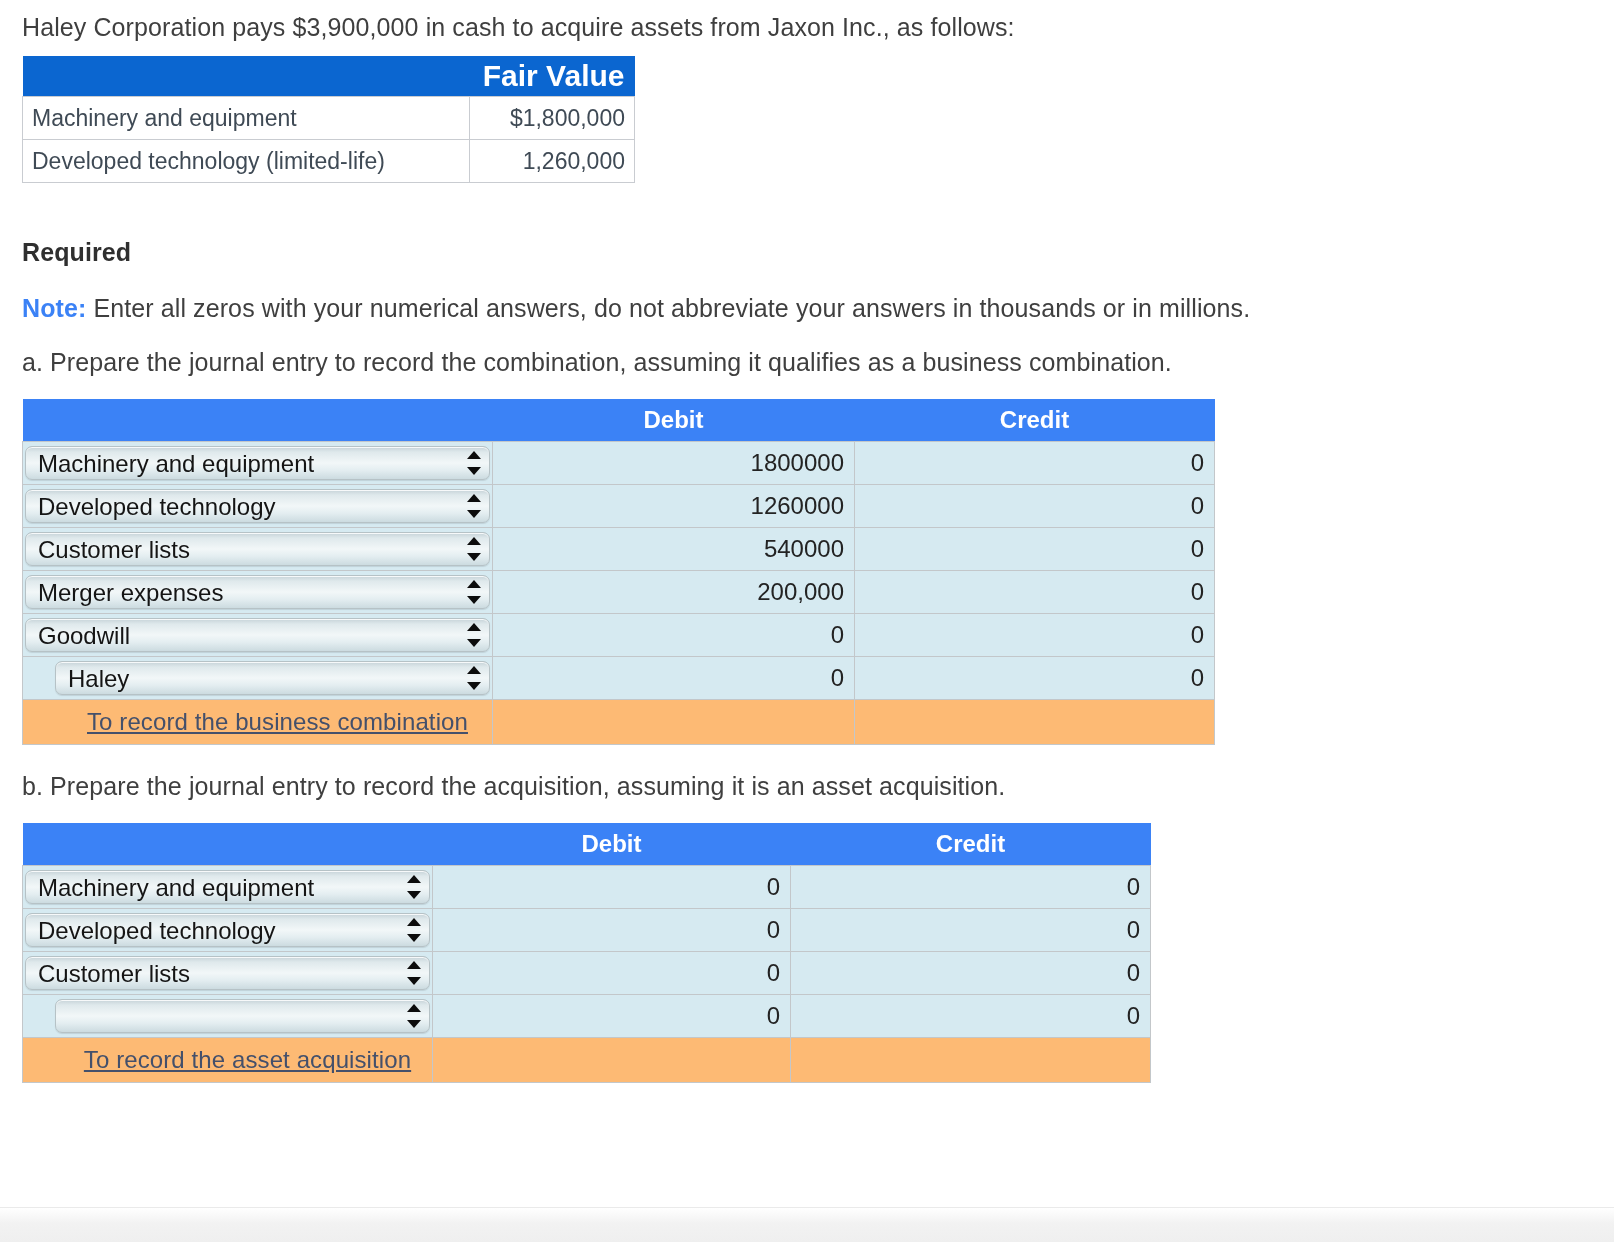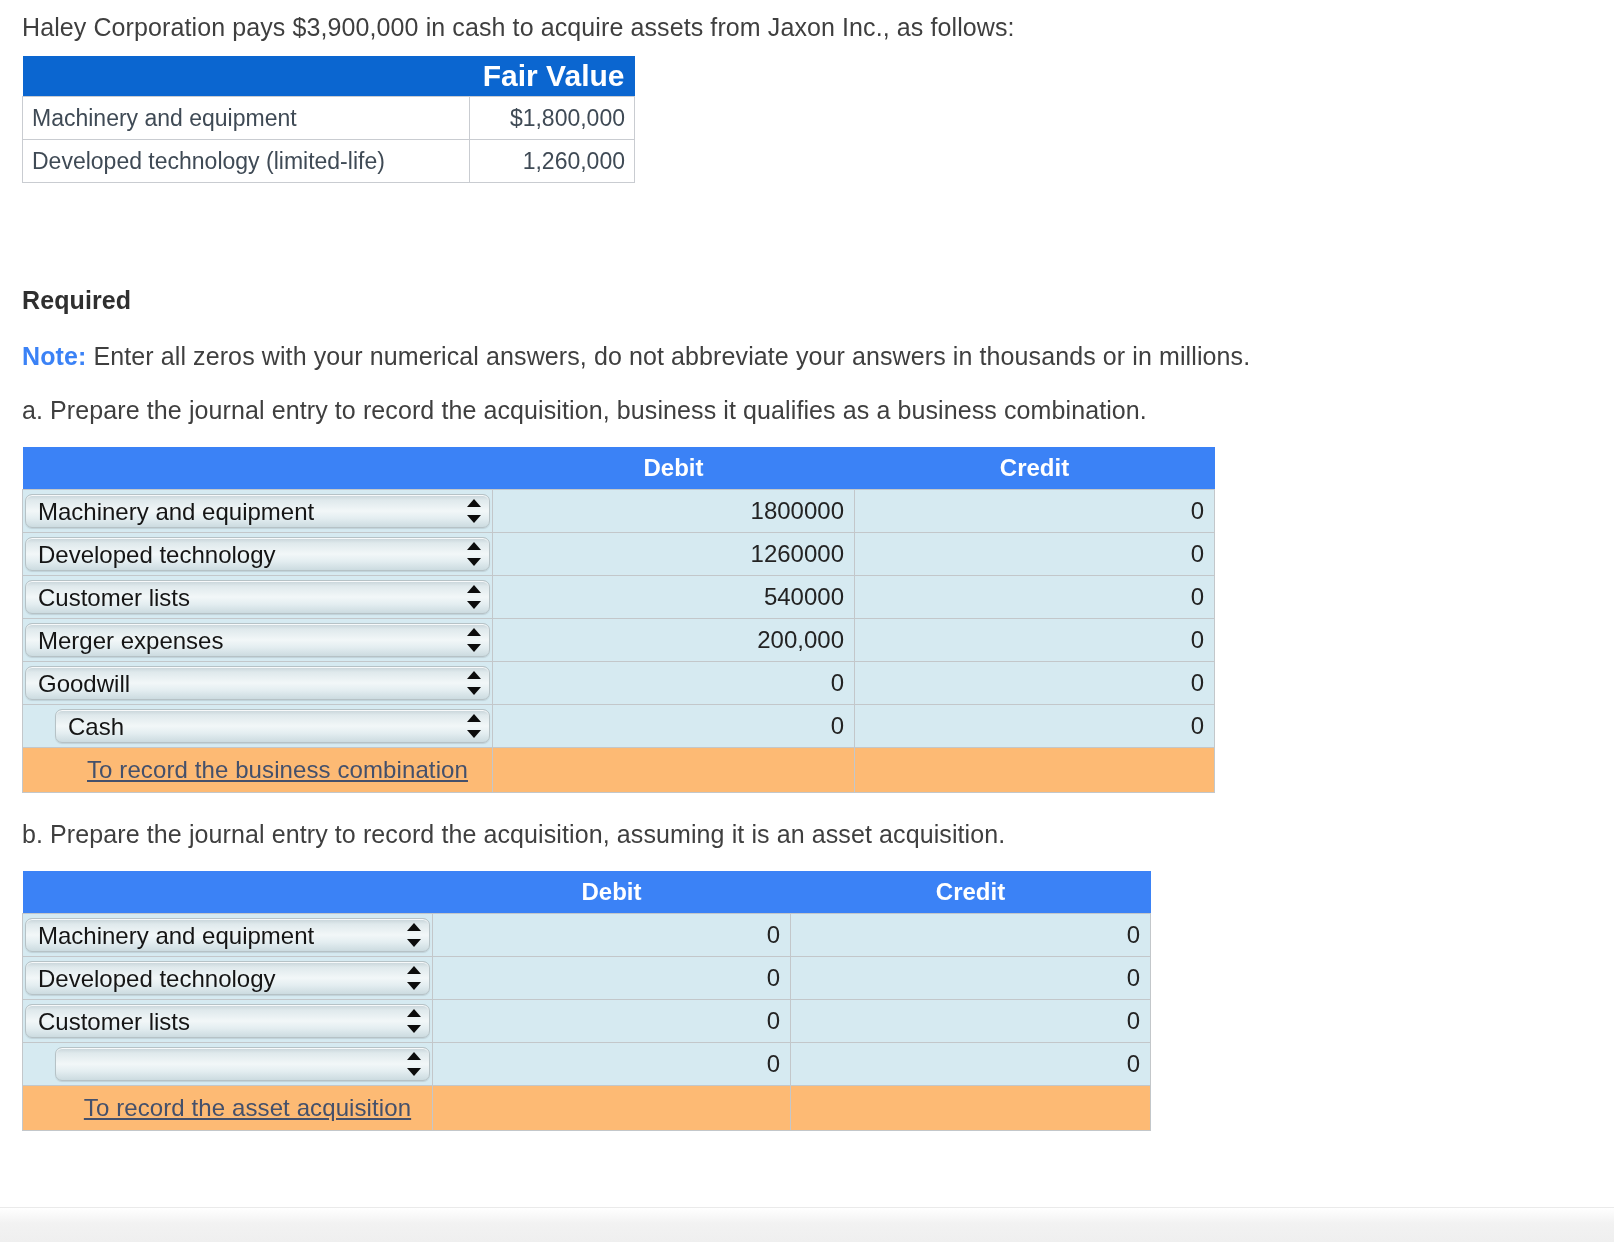--- a/index.html
+++ b/index.html
@@ -23,21 +23,21 @@
     padding: 12px 0 0 22px;
   }
   .para {
     font-size: 25px;
     line-height: 30px;
     color: #3f3f3f;
     margin: 0;
     padding: 0;
     letter-spacing: 0.1px;
   }
-  .para.bold { font-weight: bold; color: #2f2f2f; margin-top: 48px; }
+  .para.bold { font-weight: bold; color: #2f2f2f; }
   .para .lead { font-weight: bold; color: #3b82f6; }
 
   .gap-intro { height: 14px; }
   .gap-a { height: 28px; }
   .gap-b { height: 26px; }
   .gap-c { height: 26px; }
   .gap-d { height: 24px; }
   .gap-e { height: 22px; }
   .gap-f { height: 26px; }
 
@@ -212,21 +212,21 @@
   <div class="gap-b"></div>
 
   <p class="para bold">Required</p>
 
   <div class="gap-c"></div>
 
   <p class="para"><span class="lead">Note:</span><span> Enter all zeros with your numerical answers, do not abbreviate your answers in thousands or in millions.</span></p>
 
   <div class="gap-d"></div>
 
-  <p class="para">a. Prepare the journal entry to record the acquisition, business it qualifies as a business combination.</p>
+  <p class="para">a. Prepare the journal entry to record the combination, assuming it qualifies as a business combination.</p>
 
   <div class="gap-e"></div>
 
   <table class="je" style="width:1192px;">
     <colgroup>
       <col style="width:470px;">
       <col style="width:362px;">
       <col style="width:360px;">
     </colgroup>
     <thead>
@@ -282,21 +282,21 @@
           <span class="sel"><span>Goodwill</span><span class="arrows">
                 <i class="up"></i>
                 <i class="dn"></i>
               </span></span>
         </td>
         <td>0</td>
         <td>0</td>
       </tr>
       <tr>
         <td class="acct">
-          <span class="sel indent"><span>Cash</span><span class="arrows">
+          <span class="sel indent"><span>Haley</span><span class="arrows">
                 <i class="up"></i>
                 <i class="dn"></i>
               </span></span>
         </td>
         <td>0</td>
         <td>0</td>
       </tr>
       <tr class="footrow">
         <td class="acct"><span class="memo">To record the business combination</span></td>
         <td></td>

